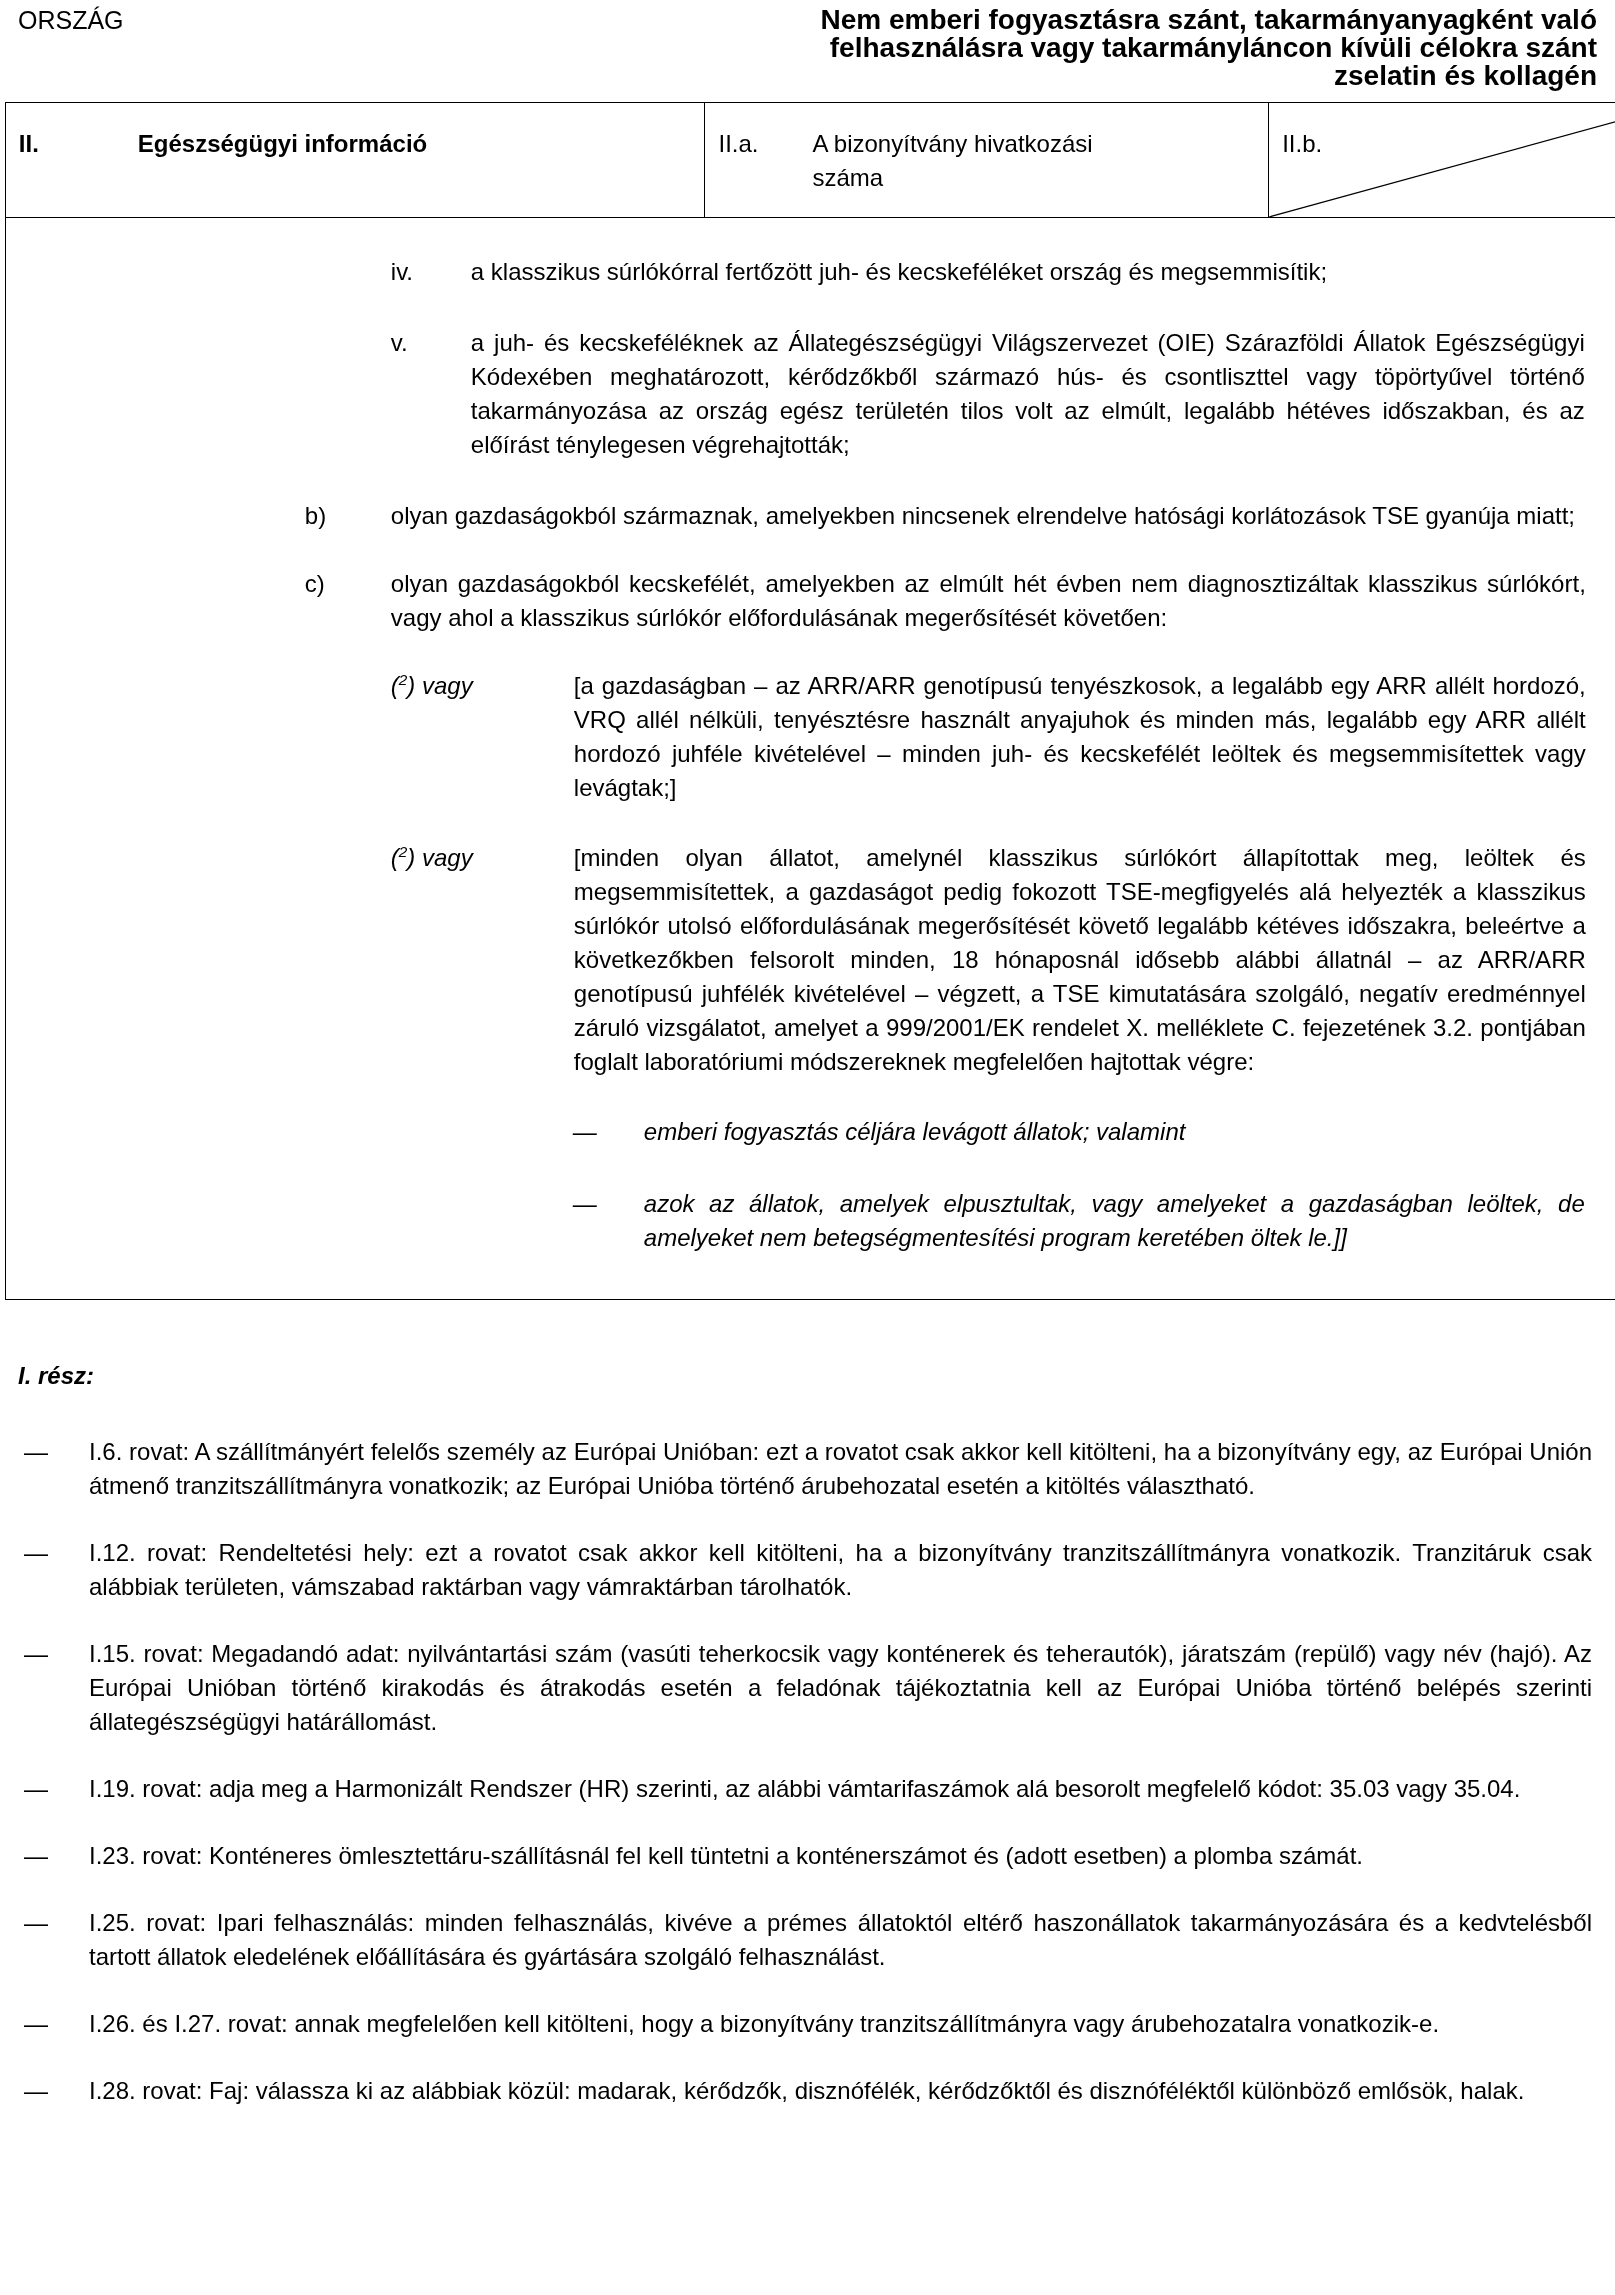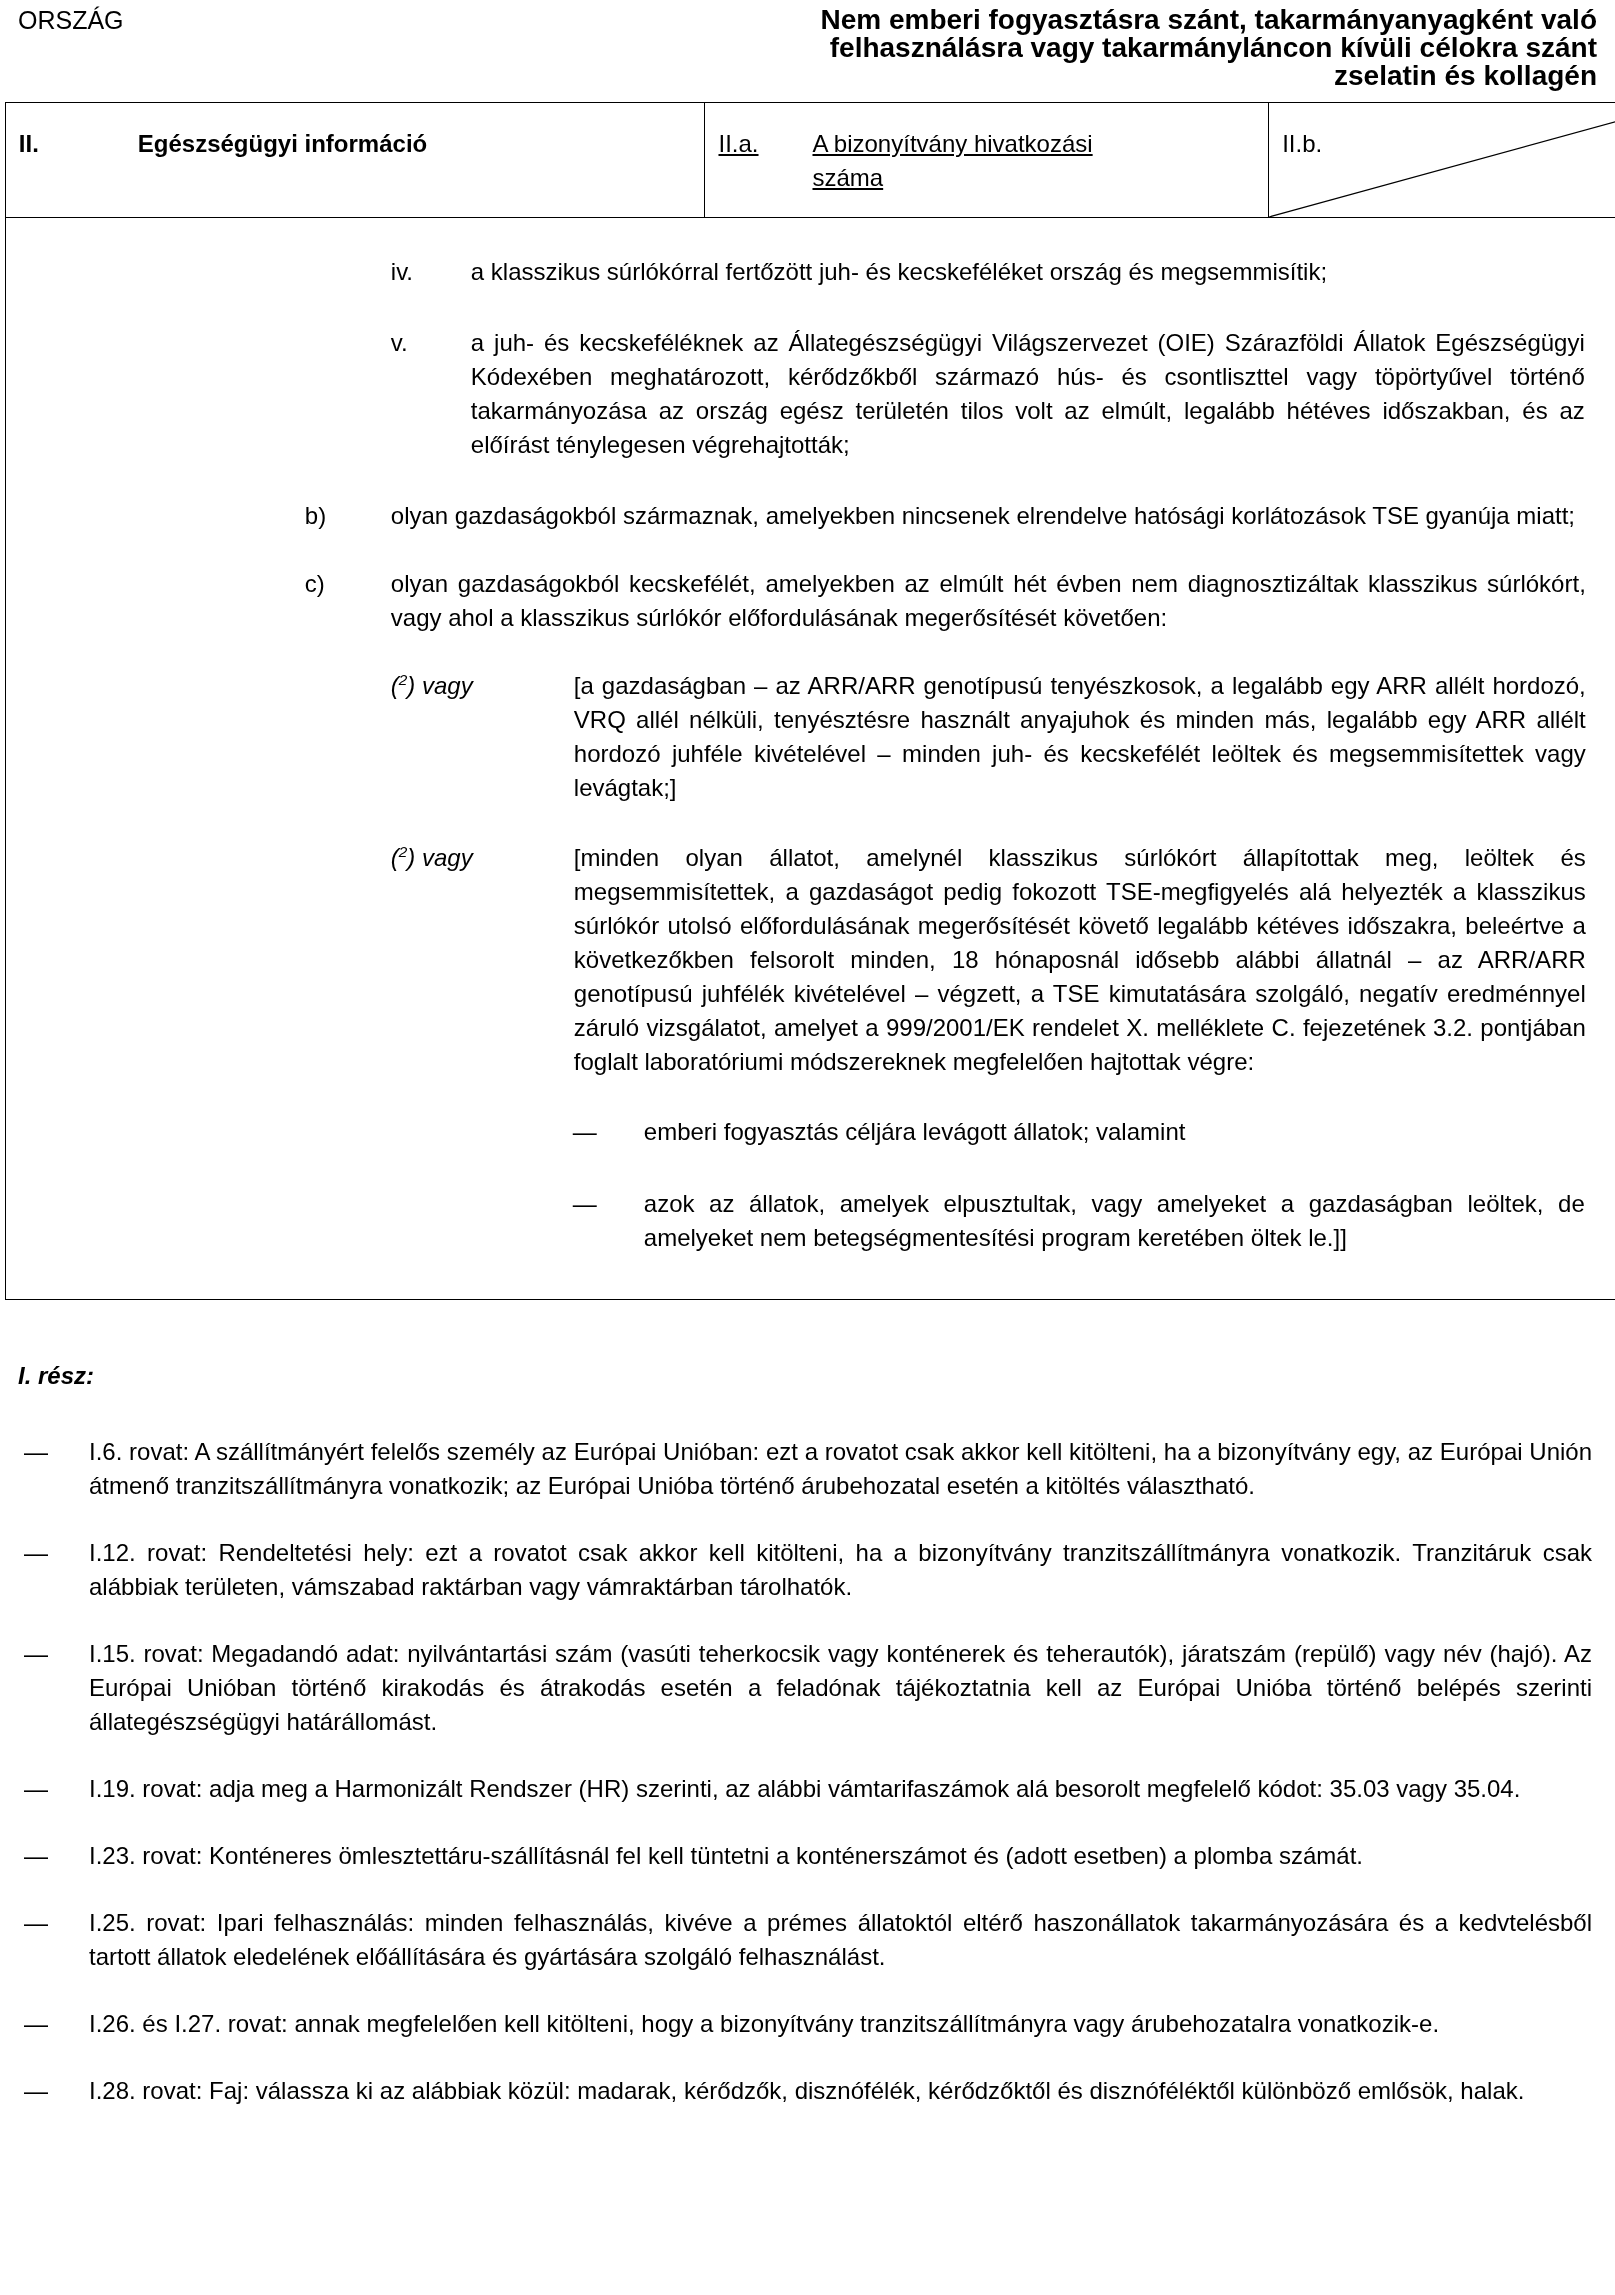--- a/index.html
+++ b/index.html
@@ -18,41 +18,41 @@
     font-weight:bold; text-align:right; width:808px; line-height:28px;
     font-size:28px;
   }
   table.cert { border-collapse:collapse; table-layout:fixed; margin:12px 4.8px 0 4.8px; width:1606px; }
   table.cert td { border:1.8px solid #000; vertical-align:top;margin-left:14px; }
   td.h-cell { height:90px; padding:24px 10.7px 0 13px; }
   .cellrow { display:flex; }
   .cellrow .cnum { flex:none; }
   td.c1 { width:675px; font-weight:bold; }
   td.c1 .cnum { width:119px; }
-  td.c2 { width:539px;text-decoration:underline; }
+  td.c2 { width:539px; }
   td.c2 .cnum { width:94px; }
   td.c2 .clabel { width:356px; }
   td.c3 { width:391px; position:relative; }
   td.c3 svg { position:absolute; left:0; top:0; width:100%; height:100%; display:block; }
   td.body-cell { padding:37px 24px 0 0; height:1044px; }
   .r { display:flex; }
   .r .m { flex:none; }
   .r .t { flex:none; text-align:justify; }
   .r-iv { padding-left:385px; margin-bottom:37px; }
   .r-iv .m { width:80px; }
   .r-iv .t { width:1114px; }
   .r-bc { padding-left:299px; margin-bottom:34px; }
   .r-bc .m { width:86px; }
   .r-bc .t { width:1195px; }
   .r-or { padding-left:385px; margin-bottom:36px; }
   .r-or .m { width:183px; font-style:italic; }
   .r-or .t { width:1012px; }
   .r-dash { padding-left:567px; margin-bottom:38px; }
   .r-dash .m { width:71px; }
-  .r-dash .t { width:941px; }
+  .r-dash .t { width:941px;font-style:italic; }
   .last { margin-bottom:0; }
   sup { font-size:15.4px; line-height:0; vertical-align:super; }
   .notes { padding:0 18px; margin-top:59px; }
   .notes-heading { font-weight:bold; font-size:24px; margin:0 0 39px 0; }
   .part-heading { font-weight:bold; font-size:24px; margin:0 0 42px 0;font-style:italic; }
   .note { display:flex; margin-bottom:33px; }
   .note .m { flex:none; width:65px; padding-left:6px; }
   .note .t { flex:none; width:1503px; text-align:justify; }
 </style>
 </head>

